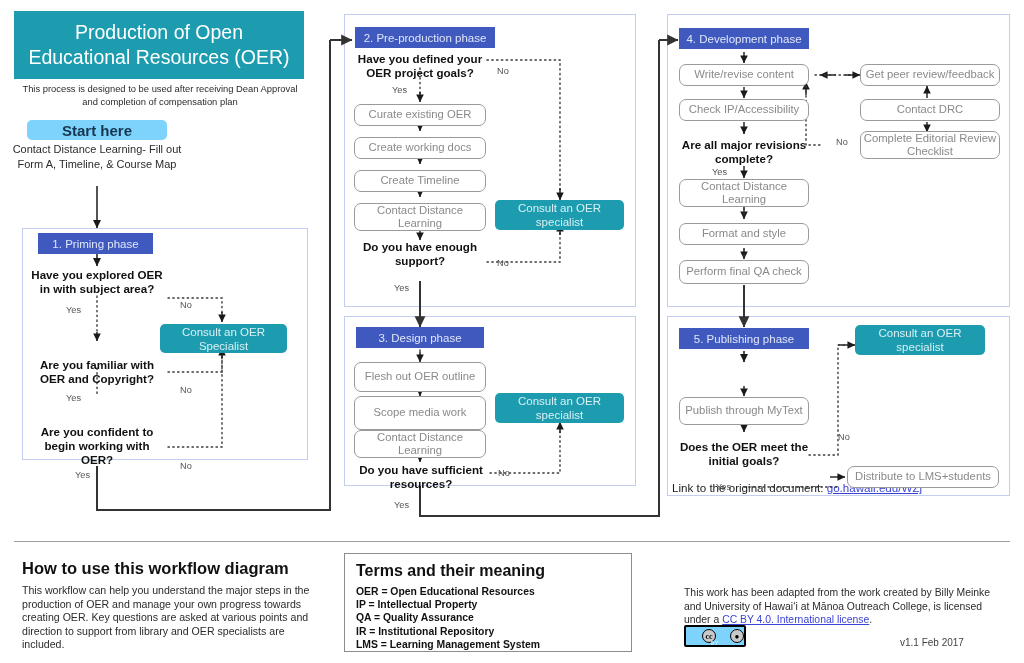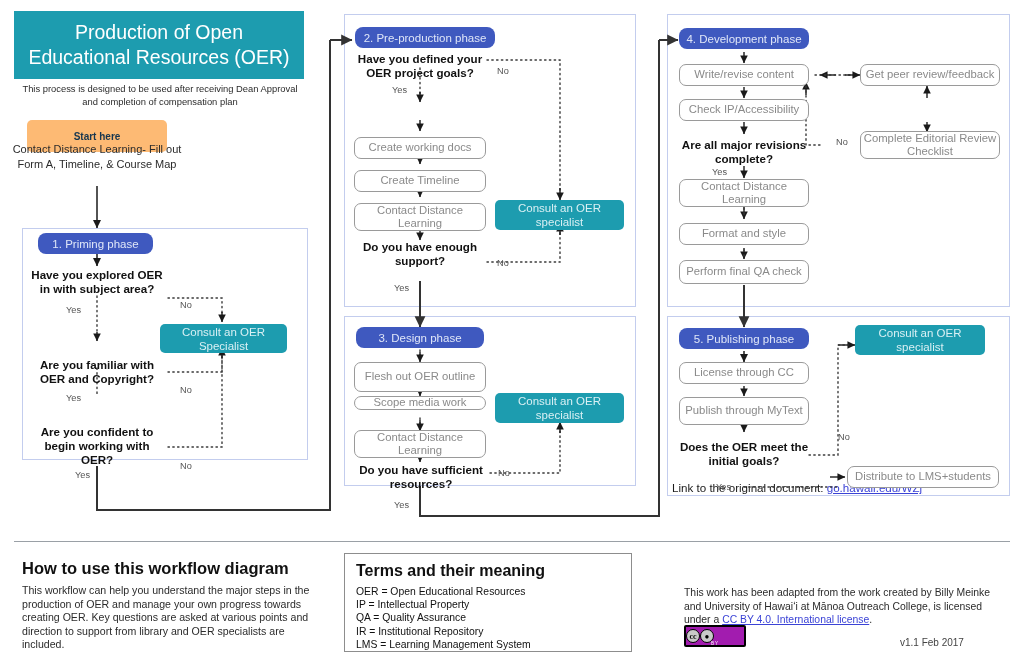--- a/index.html
+++ b/index.html
@@ -41,26 +41,26 @@
     left: 14px; top: 83px;
     width: 292px;
     text-align: center;
     font-size: 9.4px;
     line-height: 12.5px;
     color: #2b2b2b;
   }
   .start-btn {
     position: absolute;
     left: 27px; top: 120px;
-    width: 140px; height: 32px;
-    background: #fdba74;
+    width: 140px; height: 20px;
+    background: #7dd3fc;
     border-radius: 5px;
     color: #16364f;
     font-weight: bold;
-    font-size: 10px;
+    font-size: 15px;
     display: flex; align-items: center; justify-content: center;
   }
   .start-sub {
     position: absolute;
     left: 12px; top: 142px;
     width: 170px;
     text-align: center;
     font-size: 11px;
     line-height: 14.5px;
     color: #2b2b2b;
@@ -68,21 +68,21 @@
 
   
   .panel {
     position: absolute;
     border: 1px solid #c3cdee;
     background: #ffffff;
   }
   .phase-hdr {
     position: absolute;
     background: #3F59BF;
-    border-radius: 8px;
+    border-radius: 0;
     color: #dfe6f8;
     font-size: 11.5px;
     display: flex; align-items: center; justify-content: center;
     height: 21px;
     z-index: 6;
   }
   .teal-box {
     position: absolute;
     background: #1D9CAF;
     border-radius: 5px;
@@ -144,21 +144,21 @@
     border: 1px solid #8d8d8d;
     background: #fff;
   }
   .terms-h {
     position: absolute; left: 356px; top: 562px;
     font-size: 16px; font-weight: bold; color: #111;
   }
   .terms-list {
     position: absolute; left: 356px; top: 585px;
     font-size: 10.4px; line-height: 13.2px;
-    font-weight: normal; color: #111;
+    font-weight: bold; color: #111;
   }
   .attrib {
     position: absolute; left: 684px; top: 586px;
     width: 320px;
     font-size: 10.4px; line-height: 13.5px; color: #2b2b2b;
   }
   .attrib a { color: #3b43d6; }
   .version {
     position: absolute; left: 900px; top: 637px;
     font-size: 10px; color: #444;
@@ -166,22 +166,22 @@
   .cc-badge {
     position: absolute; left: 684px; top: 625px;
     width: 62px; height: 22px;
     background: #000;
     border-radius: 2px;
     display: flex; align-items: center; justify-content: center;
     gap: 3px;
     overflow: hidden;
   }
   .cc-badge .inner {
-    width: 58px; height: 18px; background: #a21caf;
-    display: flex; align-items: center; justify-content: flex-start;
+    width: 58px; height: 18px; background: #7dd3fc;
+    display: flex; align-items: center; justify-content: space-between; padding-left: 16px;
   }
   .cc-badge .glyph {
     width: 14px; height: 14px; border-radius: 50%;
     border: 1.6px solid #000; background: #c9c9c9;
     font-size: 8px; color: #000; font-weight: bold;
     display: flex; align-items: center; justify-content: center;
     font-family: "Liberation Serif", serif;
   }
   .cc-by-text {
     position: absolute; left: 684px; top: 641px;
@@ -321,56 +321,57 @@
   <div class="lbl" style="left:66px; top:305px;">Yes</div>
   <div class="lbl" style="left:66px; top:393px;">Yes</div>
   <div class="lbl" style="left:75px; top:470px;">Yes</div>
   <div class="lbl" style="left:180px; top:300px;">No</div>
   <div class="lbl" style="left:180px; top:385px;">No</div>
   <div class="lbl" style="left:180px; top:461px;">No</div>
 
   <div class="panel" style="left:344px; top:14px; width:292px; height:293px;"></div>
   <div class="phase-hdr" style="left:355px; top:27px; width:140px;">2. Pre-production phase</div>
   <div class="question" style="left:350px; top:52px; width:140px;">Have you defined your OER project goals?</div>
+  <div class="step" style="left:354px; top:104px; width:132px; height:22px;">Curate existing OER</div>
   <div class="step" style="left:354px; top:137px; width:132px; height:22px;">Create working docs</div>
   <div class="step" style="left:354px; top:170px; width:132px; height:22px;">Create Timeline</div>
   <div class="step" style="left:354px; top:203px; width:132px; height:28px;">Contact Distance Learning</div>
   <div class="question" style="left:350px; top:240px; width:140px;">Do you have enough support?</div>
   <div class="teal-box" style="left:495px; top:200px; width:129px; height:30px;">Consult an OER specialist</div>
   <div class="lbl" style="left:392px; top:85px;">Yes</div>
   <div class="lbl" style="left:394px; top:283px;">Yes</div>
   <div class="lbl" style="left:497px; top:66px;">No</div>
   <div class="lbl" style="left:497px; top:258px;">No</div>
 
   <div class="panel" style="left:344px; top:316px; width:292px; height:170px;"></div>
   <div class="phase-hdr" style="left:356px; top:327px; width:128px;">3. Design phase</div>
   <div class="step" style="left:354px; top:362px; width:132px; height:30px;">Flesh out OER outline</div>
-  <div class="step" style="left:354px; top:396px; width:132px; height:14px;">Scope media work</div>
+  <div class="step" style="left:354px; top:396px; width:132px; height:34px;">Scope media work</div>
   <div class="step" style="left:354px; top:430px; width:132px; height:28px;">Contact Distance Learning</div>
   <div class="question" style="left:348px; top:463px; width:146px;">Do you have sufficient resources?</div>
   <div class="teal-box" style="left:495px; top:393px; width:129px; height:30px;">Consult an OER specialist</div>
   <div class="lbl" style="left:498px; top:468px;">No</div>
   <div class="lbl" style="left:394px; top:500px;">Yes</div>
 
   <div class="panel" style="left:667px; top:14px; width:343px; height:293px;"></div>
   <div class="phase-hdr" style="left:679px; top:28px; width:130px;">4. Development phase</div>
   <div class="step" style="left:679px; top:99px; width:130px; height:22px;">Check IP/Accessibility</div>
   <div class="step" style="left:679px; top:64px; width:130px; height:22px;">Write/revise content</div>
   <div class="question" style="left:674px; top:138px; width:140px;">Are all major revisions complete?</div>
   <div class="step" style="left:679px; top:179px; width:130px; height:28px;">Contact Distance Learning</div>
   <div class="step" style="left:679px; top:223px; width:130px; height:22px;">Format and style</div>
   <div class="step" style="left:679px; top:260px; width:130px; height:24px;">Perform final QA check</div>
   <div class="step" style="left:860px; top:64px; width:140px; height:22px;">Get peer review/feedback</div>
+  <div class="step" style="left:860px; top:99px; width:140px; height:22px;">Contact DRC</div>
   <div class="step" style="left:860px; top:131px; width:140px; height:28px;">Complete Editorial Review Checklist</div>
   <div class="lbl" style="left:712px; top:167px;">Yes</div>
   <div class="lbl" style="left:836px; top:137px;">No</div>
 
   <div class="panel" style="left:667px; top:316px; width:343px; height:180px;"></div>
   <div class="phase-hdr" style="left:679px; top:328px; width:130px;">5. Publishing phase</div>
-  <div class="step" style="left:679px; top:362px; width:130px; height:22px;">License through CC</div>
   <div class="step" style="left:679px; top:397px; width:130px; height:28px;">Publish through MyText</div>
   <div class="question" style="left:676px; top:440px; width:136px;">Does the OER meet the initial goals?</div>
   <div class="step" style="left:847px; top:466px; width:152px; height:22px;">Distribute to LMS+students</div>
   <div class="teal-box" style="left:855px; top:325px; width:130px; height:30px;">Consult an OER specialist</div>
   <div class="lbl" style="left:838px; top:432px;">No</div>
   <div class="lbl" style="left:716px; top:482px;">Yes</div>
 
   <div class="link-line">
     <span>Link to the original document:</span>
     <a href="#">go.hawaii.edu/WZj</a>

